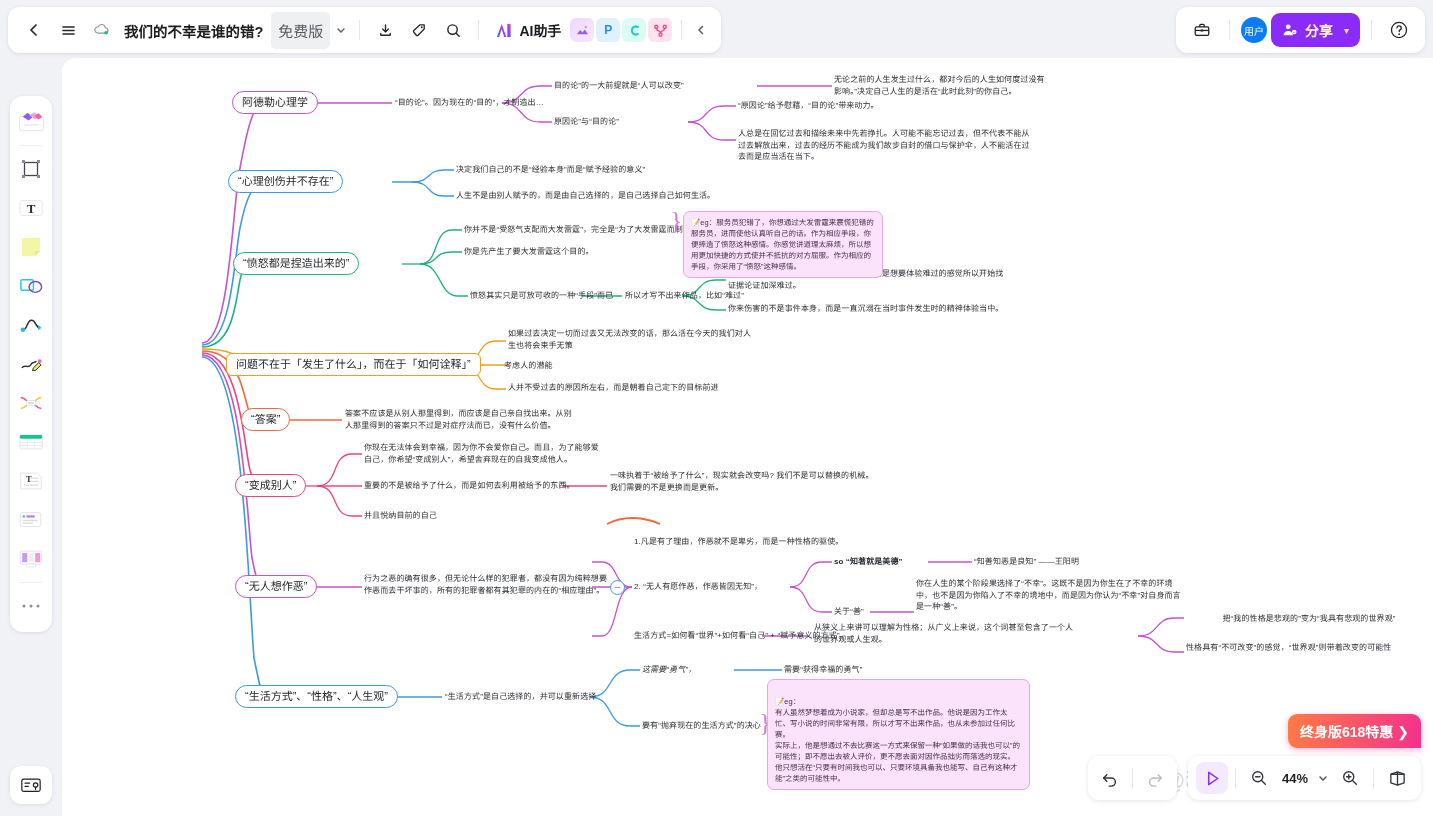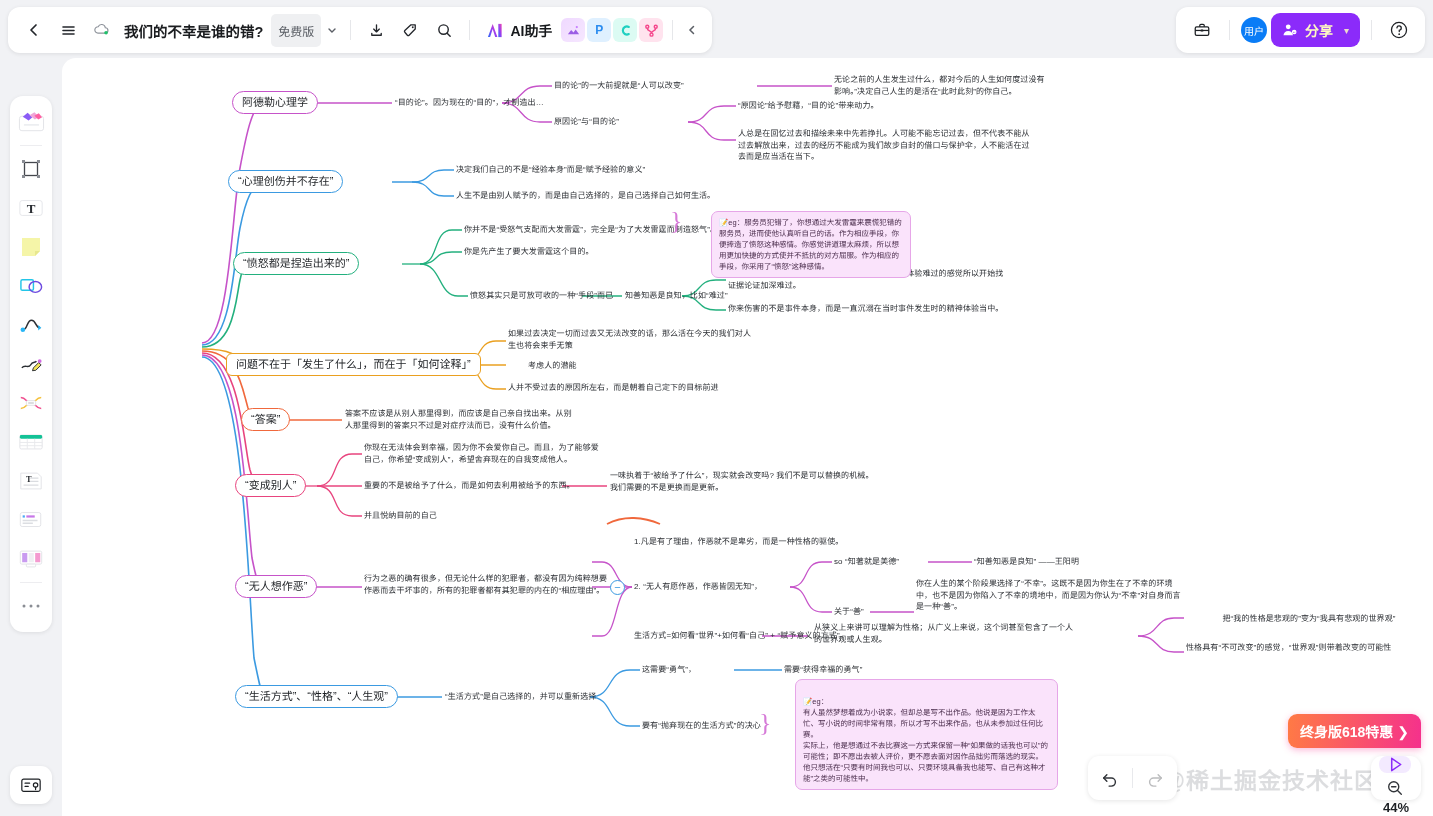--- a/index.html
+++ b/index.html
@@ -33,21 +33,21 @@
     width:32px;height:32px;border-radius:7px;display:flex;
     align-items:center;justify-content:center;cursor:pointer;
     color:#23262b;
   }
   .tb-sep{width:1px;height:20px;background:#e6e7ea;margin:0 7px;}
   #doc-title{
     font-size:14.5px;color:#1b1d20;font-weight:600;white-space:nowrap;
     margin:0 6px 0 4px;
   }
   #free-badge{
-    font-size:12px;color:#585c63;background:#eff0f2;
+    font-size:15px;color:#585c63;background:#eff0f2;
     border-radius:5px;padding:8px 7px;white-space:nowrap;
   }
   #ai-assist{
     display:flex;align-items:center;gap:5px;padding:4px 7px;border-radius:7px;
     cursor:pointer;font-size:14px;font-weight:700;color:#17191c;white-space:nowrap;
   }
   .app-icon{
     width:24px;height:24px;border-radius:6px;display:flex;align-items:center;
     justify-content:center;font-size:12px;font-weight:700;cursor:pointer;
   }
@@ -90,21 +90,21 @@
 
   
   #undo-bar{
     position:absolute;left:1088px;bottom:16px;height:44px;background:#fff;
     border-radius:11px;box-shadow:0 1px 5px rgba(0,0,0,.1);
     display:flex;align-items:center;padding:0 6px;gap:2px;
   }
   #zoom-bar{
     position:absolute;right:12px;bottom:16px;height:44px;background:#fff;
     border-radius:11px;box-shadow:0 1px 5px rgba(0,0,0,.1);
-    display:flex;padding:0 8px;gap:3px;flex-direction:column;
+    display:flex;align-items:center;padding:0 8px;gap:3px;
   }
   .bar-btn{
     width:32px;height:32px;border-radius:8px;display:flex;align-items:center;
     justify-content:center;cursor:pointer;color:#32353a;
   }
   #cursor-btn{background:#f3eaff;}
   #zoom-pct{font-size:13px;font-weight:700;color:#1d2024;min-width:34px;text-align:center;cursor:pointer;}
   .bar-sep{width:1px;height:20px;background:#e8e9ec;margin:0 4px;}
 
   
@@ -134,21 +134,21 @@
     padding:6px 12px;font-size:13.5px;font-weight:700;color:#16181b;
     white-space:nowrap;cursor:pointer;
   }
   .leaf{
     position:absolute;font-size:8px;line-height:11.5px;color:#2b2e33;
     cursor:pointer;letter-spacing:.1px;
   }
   .note{
     position:absolute;background:#fae3fb;border:1.3px solid #e6a6e8;
     border-radius:7px;padding:5px 7px;font-size:7.5px;line-height:11px;
-    color:#4a2d4c;cursor:pointer;margin-left:28px;
+    color:#4a2d4c;cursor:pointer;
   }
   .note .eg{font-weight:700;}
   .collapse-btn{
     position:absolute;width:15px;height:15px;border-radius:50%;
     border:1.4px solid #3b9ae1;background:#fff;color:#3b9ae1;
     display:flex;align-items:center;justify-content:center;
     font-size:11px;line-height:1;cursor:pointer;
   }
   .brace{
     position:absolute;font-size:26px;color:#d67ad8;
@@ -260,55 +260,55 @@
     <div class="leaf" style="left:492px;top:58px;">原因论”与“目的论”</div>
     <div class="leaf" style="left:676px;top:42px;">“原因论”给予慰藉，“目的论”带来动力。</div>
     <div class="leaf" style="left:676px;top:70px;width:298px;white-space:normal;">人总是在回忆过去和描绘未来中先若挣扎。人可能不能忘记过去，但不代表不能从过去解放出来，过去的经历不能成为我们故步自封的借口与保护伞，人不能活在过去而是应当活在当下。</div>
 
     <div class="leaf" style="left:394px;top:106px;">决定我们自己的不是“经验本身”而是“赋予经验的意义”</div>
     <div class="leaf" style="left:394px;top:132px;">人生不是由别人赋予的，而是由自己选择的，是自己选择自己如何生活。</div>
 
     <div class="leaf" style="left:402px;top:166px;">你并不是“受怒气支配而大发雷霆”，完全是“为了大发雷霆而制造怒气”。</div>
     <div class="leaf" style="left:402px;top:188px;">你是先产生了要大发雷霆这个目的。</div>
     <div class="leaf" style="left:408px;top:232px;">愤怒其实只是可放可收的一种“手段”而已</div>
-    <div class="leaf" style="left:563px;top:232px;">知善知恶是良知，比如“难过”</div>
+    <div class="leaf" style="left:563px;top:232px;">所以才写不出来作品，比如“难过”</div>
     <div class="leaf" style="left:666px;top:210px;width:280px;white-space:normal;">很多时候感觉难过不是因为某件事难过，而是想要体验难过的感觉所以开始找证据论证加深难过。</div>
     <div class="leaf" style="left:666px;top:245px;width:300px;white-space:normal;">你来伤害的不是事件本身，而是一直沉溺在当时事件发生时的精神体验当中。</div>
 
     <div class="note" style="left:621px;top:153px;width:200px;">
       <span class="eg">📝</span><span>eg：服务员犯错了，你想通过大发雷霆来震慌犯错的服务员，进而使他认真听自己的话。作为相应手段，你便捧造了愤怒这种感情。你感觉讲道理太麻烦，所以想用更加快捷的方式使并不抵抗的对方屈服。作为相应的手段，你采用了“愤怒”这种感情。</span>
     </div>
     <div class="brace" style="left:608px;top:148px;">}</div>
 
     <div class="leaf" style="left:446px;top:270px;width:248px;white-space:normal;">如果过去决定一切而过去又无法改变的话，那么活在今天的我们对人生也将会束手无策</div>
-    <div class="leaf" style="left:466px;top:302px;">考虑人的潜能</div>
+    <div class="leaf" style="left:442px;top:302px;">考虑人的潜能</div>
     <div class="leaf" style="left:446px;top:324px;">人并不受过去的原因所左右，而是朝着自己定下的目标前进</div>
 
     <div class="leaf" style="left:283px;top:350px;width:230px;white-space:normal;">答案不应该是从别人那里得到，而应该是自己亲自找出来。从别人那里得到的答案只不过是对症疗法而已，没有什么价值。</div>
 
     <div class="leaf" style="left:302px;top:384px;width:240px;white-space:normal;">你现在无法体会到幸福，因为你不会爱你自己。而且，为了能够爱自己，你希望“变成别人”，希望舍弃现在的自我变成他人。</div>
     <div class="leaf" style="left:302px;top:422px;">重要的不是被给予了什么，而是如何去利用被给予的东西。</div>
     <div class="leaf" style="left:548px;top:412px;width:265px;white-space:normal;">一味执着于“被给予了什么”，现实就会改变吗? 我们不是可以替换的机械。我们需要的不是更换而是更新。</div>
     <div class="leaf" style="left:302px;top:452px;">并且悦纳目前的自己</div>
 
     <div class="leaf" style="left:302px;top:515px;width:250px;white-space:normal;">行为之恶的确有很多，但无论什么样的犯罪者，都没有因为纯粹想要作恶而去干坏事的，所有的犯罪者都有其犯罪的内在的“相应理由”。</div>
     <div class="collapse-btn" style="left:548px;top:522px;">−</div>
     <div class="leaf" style="left:572px;top:478px;">1.凡是有了理由，作恶就不是卑劣，而是一种性格的驱使。</div>
     <div class="leaf" style="left:572px;top:523px;">2. “无人有愿作恶，作恶皆因无知”，</div>
-    <div class="leaf" style="left:772px;top:498px;">so “知著就是美德”</div>
+    <div class="leaf" style="left:772px;top:498px;font-weight:bold;">so “知著就是美德”</div>
     <div class="leaf" style="left:912px;top:498px;">“知善知恶是良知” ——王阳明</div>
     <div class="leaf" style="left:772px;top:548px;">关于“善”</div>
     <div class="leaf" style="left:854px;top:520px;width:272px;white-space:normal;">你在人生的某个阶段果选择了“不幸”。这既不是因为你生在了不幸的环境中，也不是因为你陷入了不幸的境地中，而是因为你认为“不幸”对自身而言是一种“善”。</div>
     <div class="leaf" style="left:572px;top:572px;">生活方式=如何看“世界”+如何看“自己” + “赋予意义的方式”。</div>
     <div class="leaf" style="left:752px;top:564px;width:260px;white-space:normal;">从狭义上来讲可以理解为性格；从广义上来说，这个词甚至包含了一个人的世界观或人生观。</div>
     <div class="leaf" style="left:1124px;top:555px;width:246px;white-space:normal;text-align:center;">把“我的性格是悲观的”变为“我具有悲观的世界观”</div>
     <div class="leaf" style="left:1124px;top:584px;width:250px;white-space:normal;">性格具有“不可改变”的感觉，“世界观”则带着改变的可能性</div>
 
     <div class="leaf" style="left:383px;top:633px;">“生活方式”是自己选择的，并可以重新选择</div>
-    <div class="leaf" style="left:580px;top:606px;">这需要“勇气”，</div>
+    <div class="leaf" style="left:580px;top:606px;font-style:italic;">这需要“勇气”，</div>
     <div class="leaf" style="left:722px;top:606px;">需要“获得幸福的勇气”</div>
     <div class="leaf" style="left:580px;top:662px;">要有“抛弃现在的生活方式”的决心</div>
 
     <div class="brace" style="left:697px;top:650px;">}</div>
     <div class="note" style="left:705px;top:621px;width:263px;white-space:pre-line;">
       <span class="eg">📝</span><span>eg：
 有人虽然梦想着成为小说家，但却总是写不出作品。他说是因为工作太忙、写小说的时间非常有限，所以才写不出来作品，也从未参加过任何比赛。
 实际上，他是想通过不去比赛这一方式来保留一种“如果做的话我也可以”的可能性；即不愿出去被人评价，更不愿去面对因作品拙劣而落选的现实。他只想活在“只要有时间我也可以、只要环境具备我也能写、自己有这种才能”之类的可能性中。</span>
     </div>
   </div>

